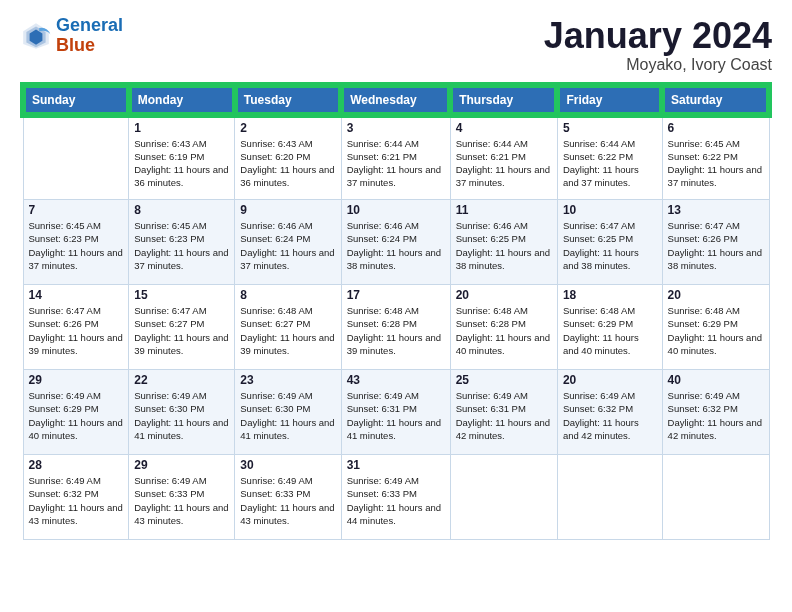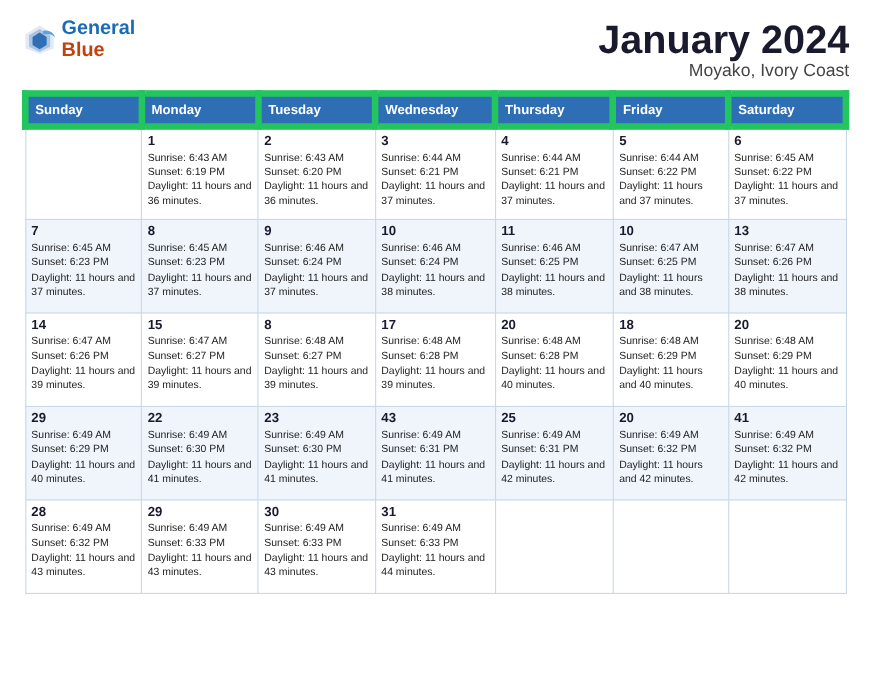--- a/index.html
+++ b/index.html
@@ -295,21 +295,21 @@
 Sunset: 6:31 PM
 Daylight: 11 hours and 42 minutes.</div>
           </td>
           <td>
             <div class="day-number">20</div>
             <div class="day-info" style="white-space: pre-line;">Sunrise: 6:49 AM
 Sunset: 6:32 PM
 Daylight: 11 hours and 42 minutes.</div>
           </td>
           <td>
-            <div class="day-number">41</div>
+            <div class="day-number">40</div>
             <div class="day-info" style="white-space: pre-line;">Sunrise: 6:49 AM
 Sunset: 6:32 PM
 Daylight: 11 hours and 42 minutes.</div>
           </td>
         </tr>
         <tr>
           <td>
             <div class="day-number">28</div>
             <div class="day-info" style="white-space: pre-line;">Sunrise: 6:49 AM
 Sunset: 6:32 PM

